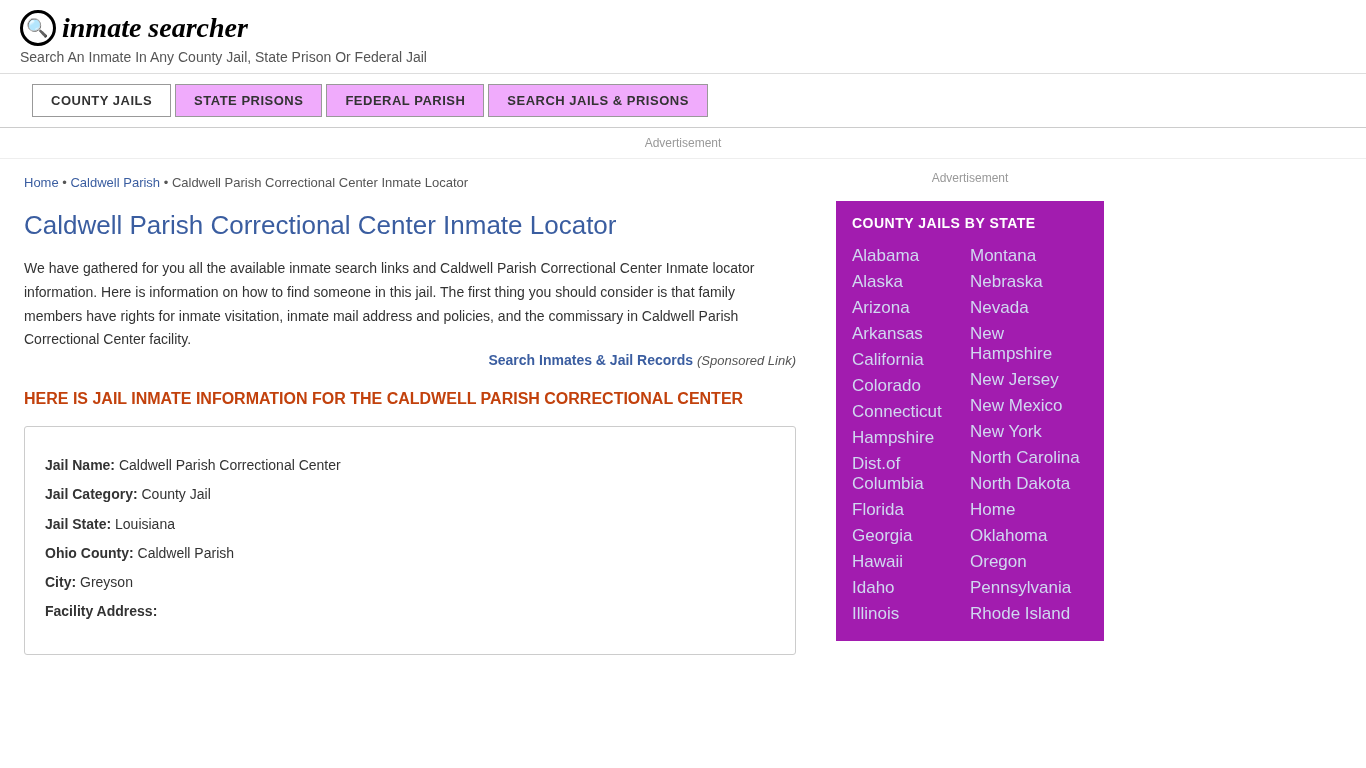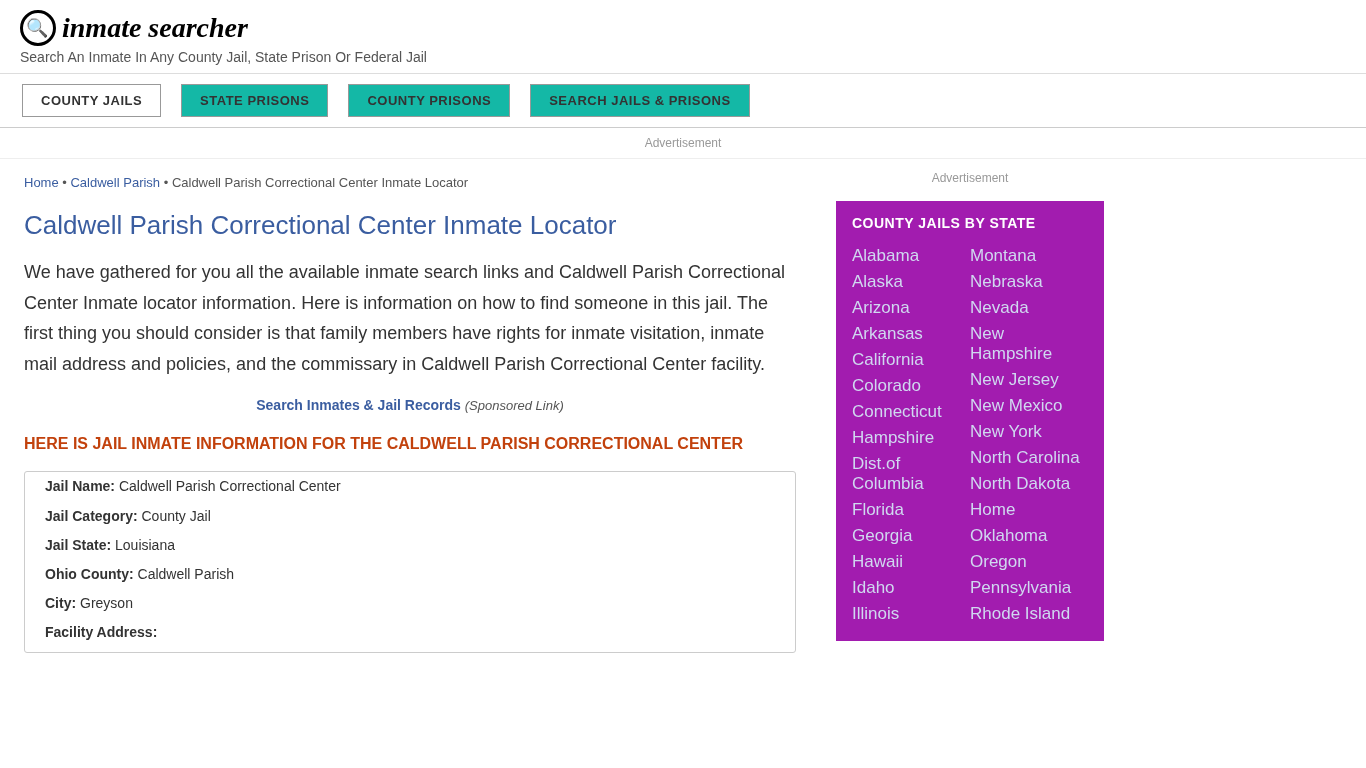--- a/index.html
+++ b/index.html
@@ -6,25 +6,25 @@
     body { font-family: Arial, sans-serif; font-size: 14px; color: #333; background: #fff; }
 
     
     #header { padding: 10px 20px 8px 20px; border-bottom: 1px solid #ddd; }
     #logo-area { display: flex; align-items: center; gap: 6px; }
     #logo-icon { width: 36px; height: 36px; border: 3px solid #000; border-radius: 50%; display: flex; align-items: center; justify-content: center; font-size: 18px; font-weight: bold; color: #000; }
     #logo-text { font-size: 28px; font-family: Georgia, serif; font-weight: bold; color: #000; }
     #tagline { font-size: 14px; color: #555; margin-top: 3px; }
 
     
-    #nav { padding: 10px 22px; border-bottom: 1px solid #ccc; display: flex; gap: 20px; }
+    #nav { padding: 10px 32px; border-bottom: 1px solid #ccc; display: flex; gap: 4px; }
     .nav-btn {
       padding: 8px 18px;
       border: 1px solid #999;
-      background: #14b8a6;
+      background: #f0abfc;
       font-size: 13px;
       font-weight: bold;
       color: #333;
       cursor: pointer;
       letter-spacing: 0.5px;
     }
     .nav-btn.active { background: #fff; }
 
     
     #ad-bar { text-align: center; padding: 8px; font-size: 12px; color: #999; border-bottom: 1px solid #eee; }
@@ -37,32 +37,32 @@
 
     
     #breadcrumb { font-size: 13px; color: #555; margin-bottom: 20px; }
     #breadcrumb a { color: #3a5da0; text-decoration: none; }
     #breadcrumb span { color: #555; }
 
     
     #page-title { font-size: 26px; color: #3a5da0; margin-bottom: 16px; font-weight: normal; }
 
     
-    #description { font-size: 18px; line-height: 1.7; color: #333; margin-bottom: 18px; }
+    #description { font-size: 14px; line-height: 1.7; color: #333; }
 
     
-    #search-link-area { text-align: center; margin-bottom: 22px; }
+    #search-link-area { text-align: right; margin-bottom: 22px; }
     #search-link-area a { color: #3a5da0; font-weight: bold; text-decoration: none; font-size: 14px; }
     #search-link-area .sponsored { color: #555; font-style: italic; font-size: 13px; }
 
     
     #section-heading { color: #c2410c; font-size: 16px; font-weight: bold; margin-bottom: 18px; text-transform: uppercase; }
 
     
-    #info-box { border: 1px solid #ccc; padding: 2px 20px; border-radius: 3px; font-size: 14px; line-height: 1.8; }
+    #info-box { border: 1px solid #ccc; padding: 26px 20px; border-radius: 3px; font-size: 14px; line-height: 1.8; }
     .info-row { margin-bottom: 4px; }
     .info-label { font-weight: bold; }
     .info-value { font-weight: normal; }
 
     
     #sidebar { width: 300px; padding: 12px 16px; flex-shrink: 0; }
     #sidebar-ad { text-align: center; font-size: 12px; color: #999; margin-bottom: 16px; }
 
     
     #state-box { background: #a21caf; padding: 14px 16px; }
@@ -78,21 +78,21 @@
   <div id="logo-area">
     <div id="logo-icon">🔍</div>
     <div id="logo-text"><span style="font-style:italic;">inmate</span><span style="font-style:italic;margin-top:28px;"> searcher</span></div>
   </div>
   <div id="tagline">Search An Inmate In Any County Jail, State Prison Or Federal Jail</div>
 </div>
 
 <div id="nav">
   <button class="nav-btn active">COUNTY JAILS</button>
   <button class="nav-btn">STATE PRISONS</button>
-  <button class="nav-btn">COUNTY PRISONS</button>
+  <button class="nav-btn">FEDERAL PARISH</button>
   <button class="nav-btn">SEARCH JAILS &amp; PRISONS</button>
 </div>
 
 <div id="ad-bar">Advertisement</div>
 
 <div id="content-wrapper">
 
   <div id="main">
 
     <div id="breadcrumb">

